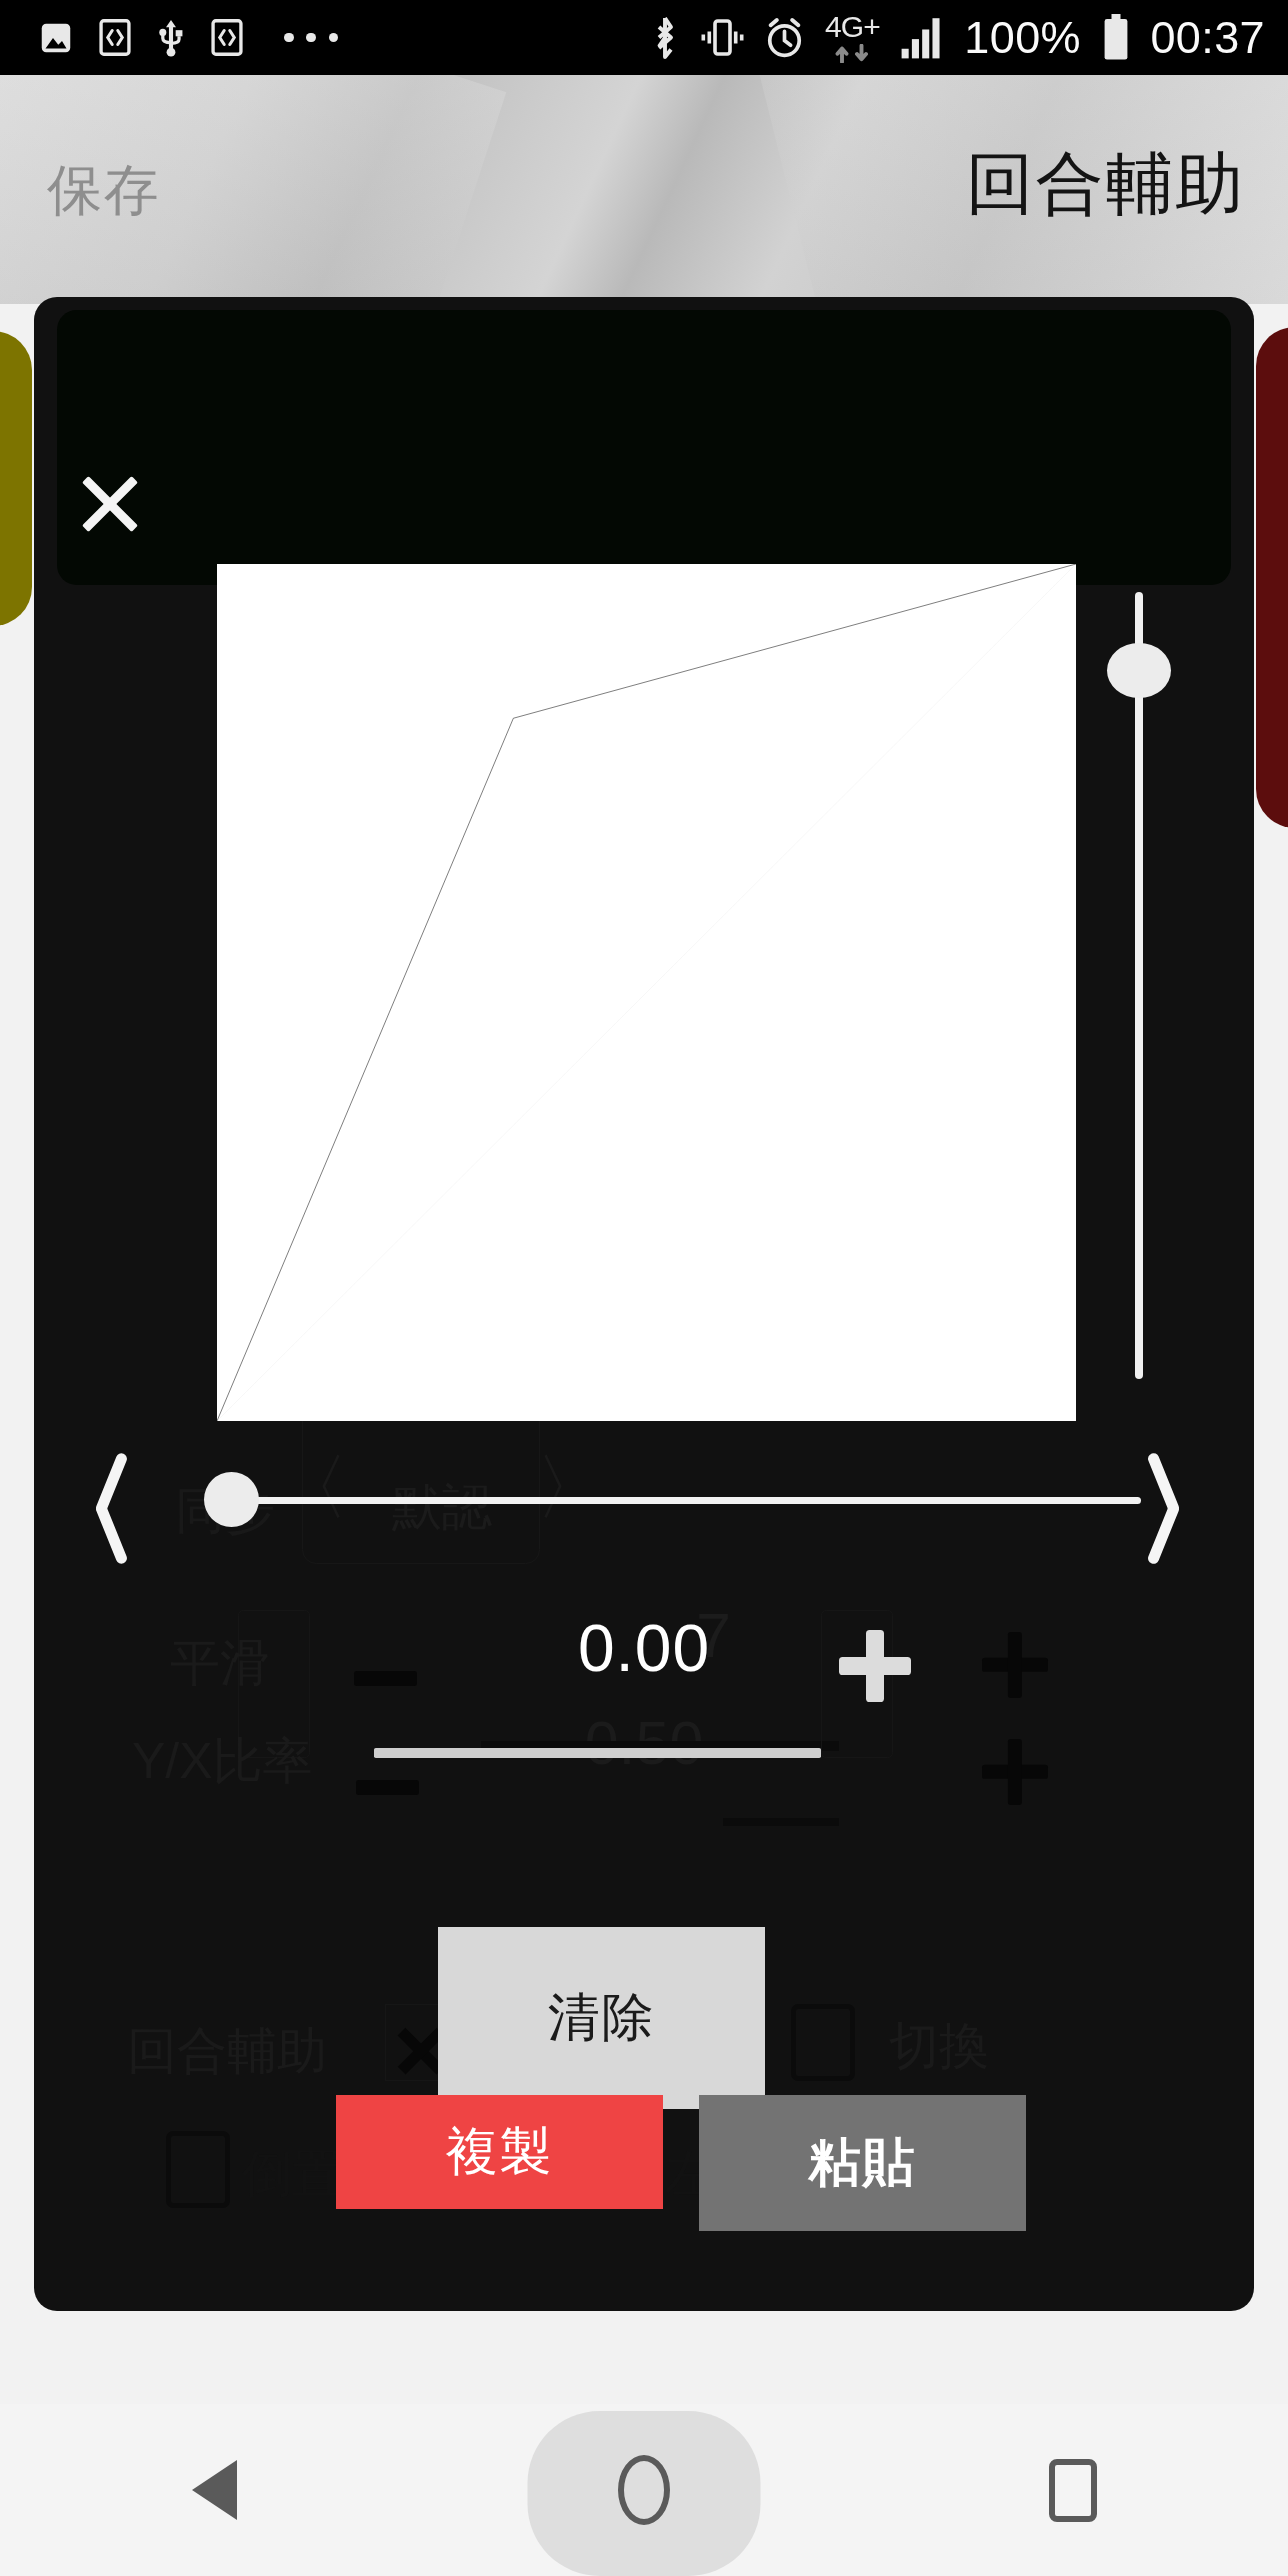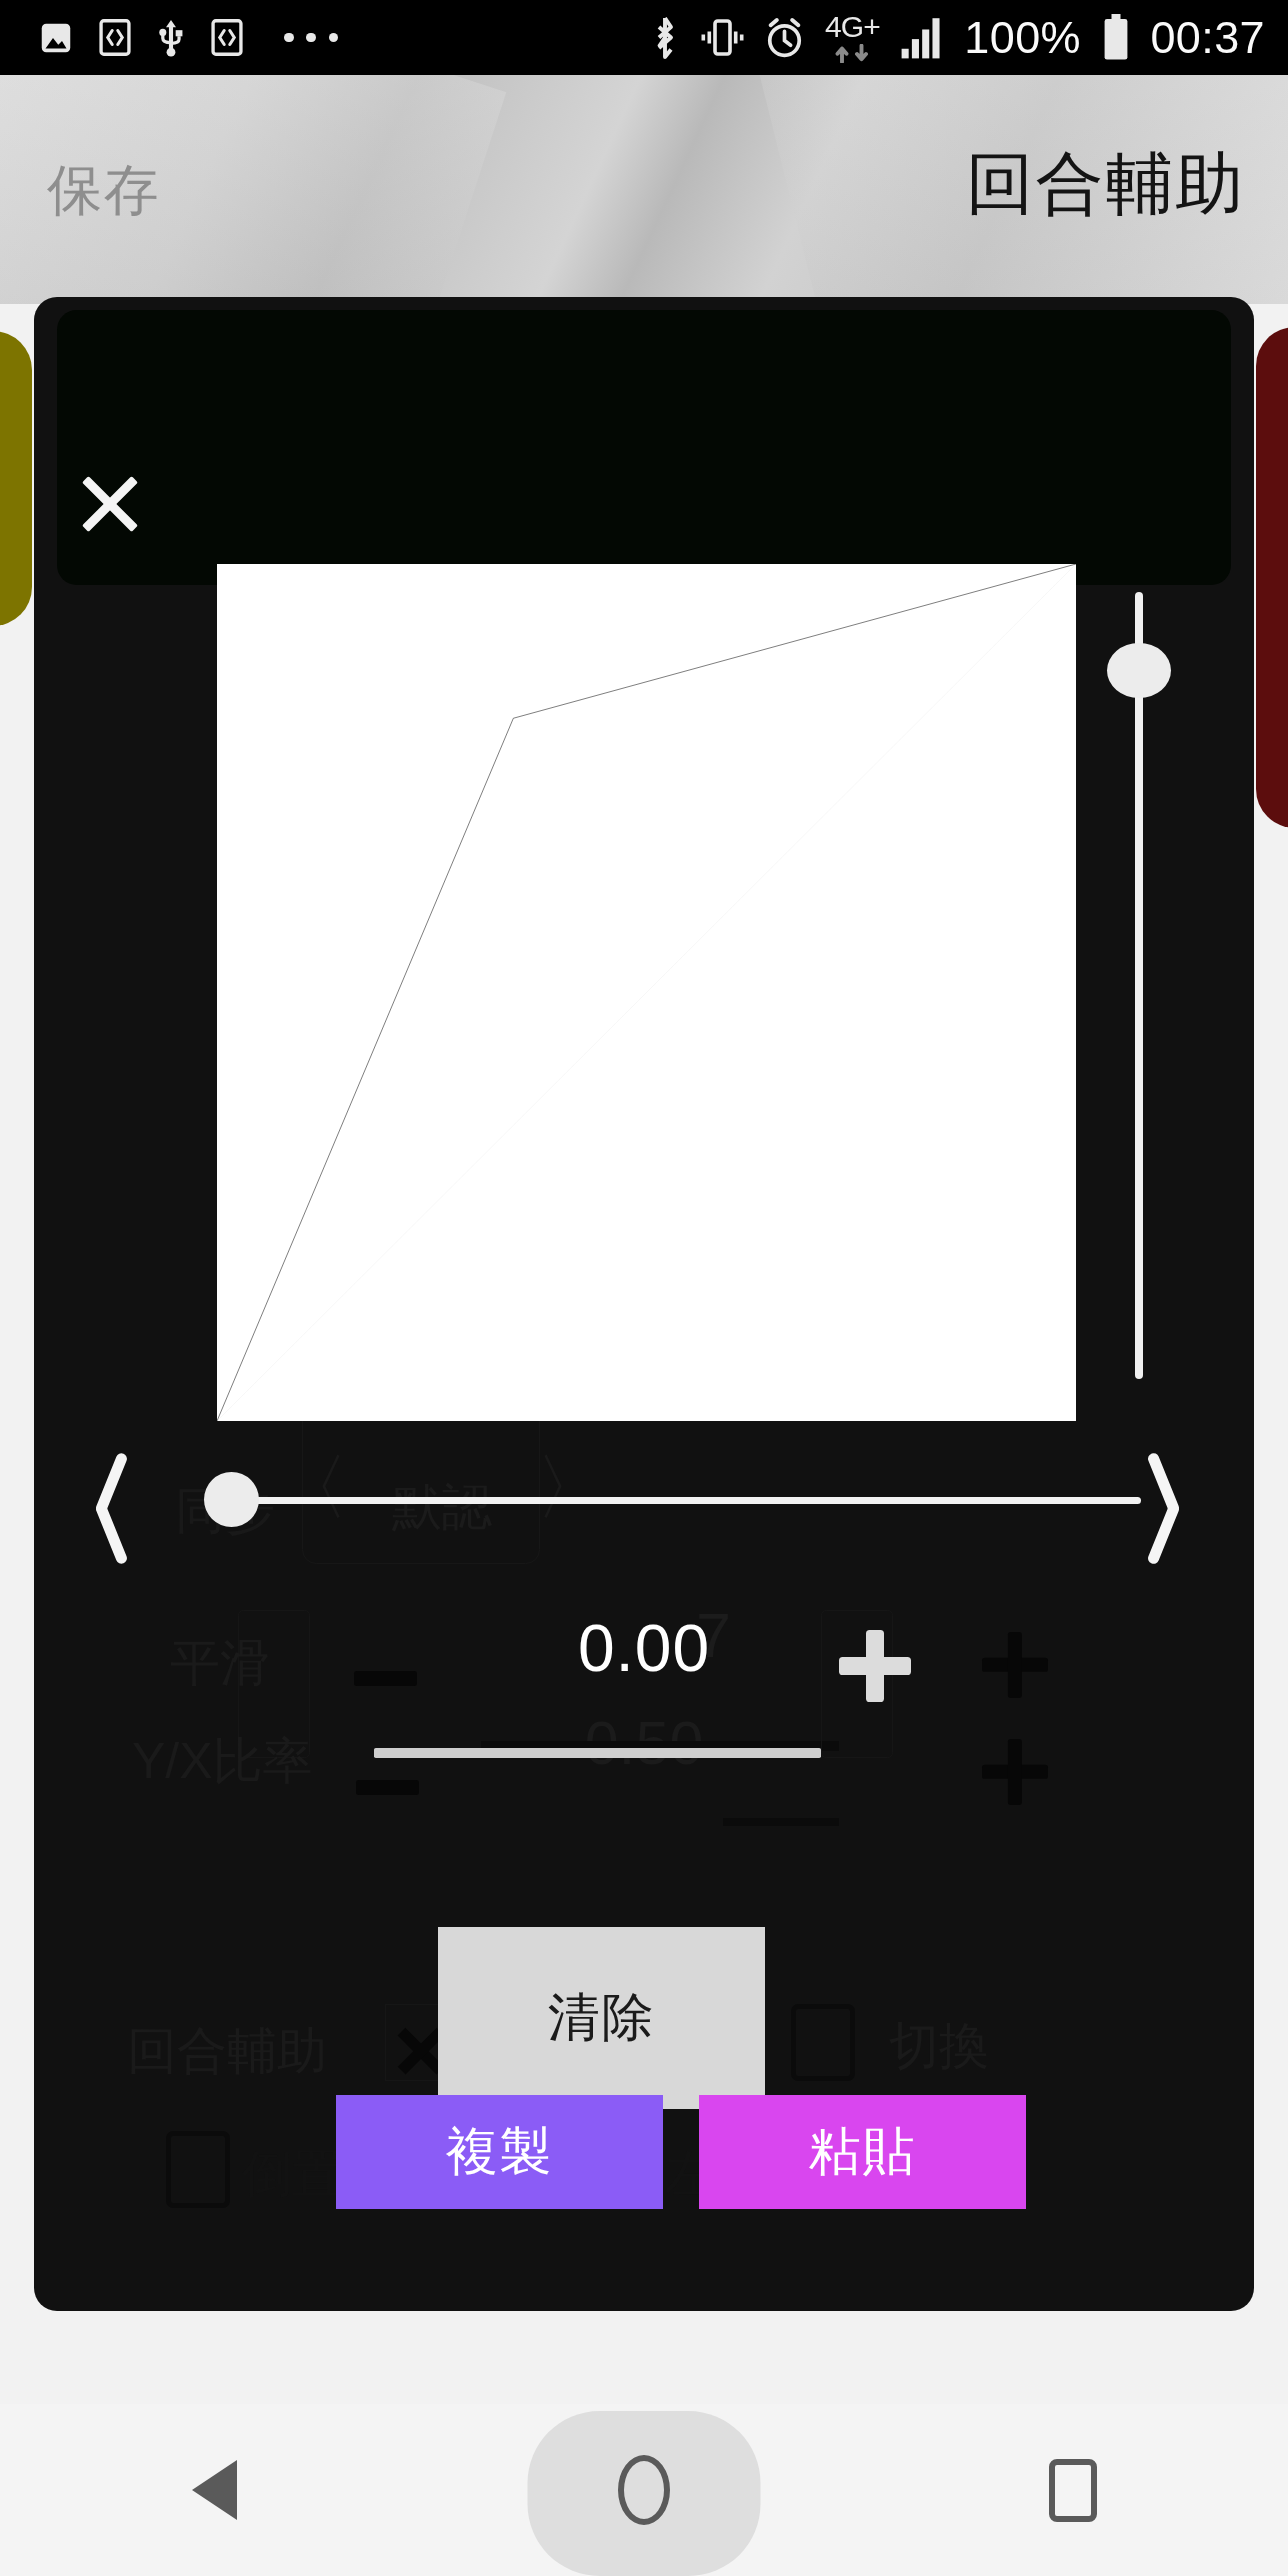--- a/index.html
+++ b/index.html
@@ -229,27 +229,27 @@
   #ghost-none { left:451px; top:1716px; font-size:52px; color:#1c1c1c; z-index:8; }
   #ghost-cb1 {
     position:absolute; left:757px; top:1707px; width:64px; height:77px;
     border:5.4px solid #0b0b0b; border-radius:7.2px; z-index:8;
   }
   #ghost-switch { left:855px; top:1716px; font-size:50px; color:#1b1b1b; z-index:8; }
 
   
   #copy-btn {
     position:absolute; left:302px; top:1798px; width:327px; height:114px;
-    background:#8b5cf6; z-index:12; display:flex; align-items:center; justify-content:center;
+    background:#ef4444; z-index:12; display:flex; align-items:center; justify-content:center;
     font-size:52px; color:#ffffff; letter-spacing:1.8px;
   }
   #paste-btn {
-    position:absolute; left:665px; top:1798px; width:327px; height:114px;
-    background:#d946ef; z-index:12; display:flex; align-items:center; justify-content:center;
-    font-size:52px; color:#ffffff; letter-spacing:1.8px;
+    position:absolute; left:665px; top:1798px; width:327px; height:136px;
+    background:#737373; z-index:12; display:flex; align-items:center; justify-content:center;
+    font-size:52px; color:#ffffff; letter-spacing:1.8px;font-weight:bold;
   }
 
   
   #ghost-cb2 {
     position:absolute; left:132px; top:1834px; width:64px; height:77px;
     border:5.4px solid #0b0b0b; border-radius:7.2px; z-index:8;
   }
   #ghost-invert { left:208px; top:1844px; font-size:50px; color:#131313; z-index:8; }
   #ghost-cb3 {
     position:absolute; left:555px; top:1834px; width:64px; height:77px;

